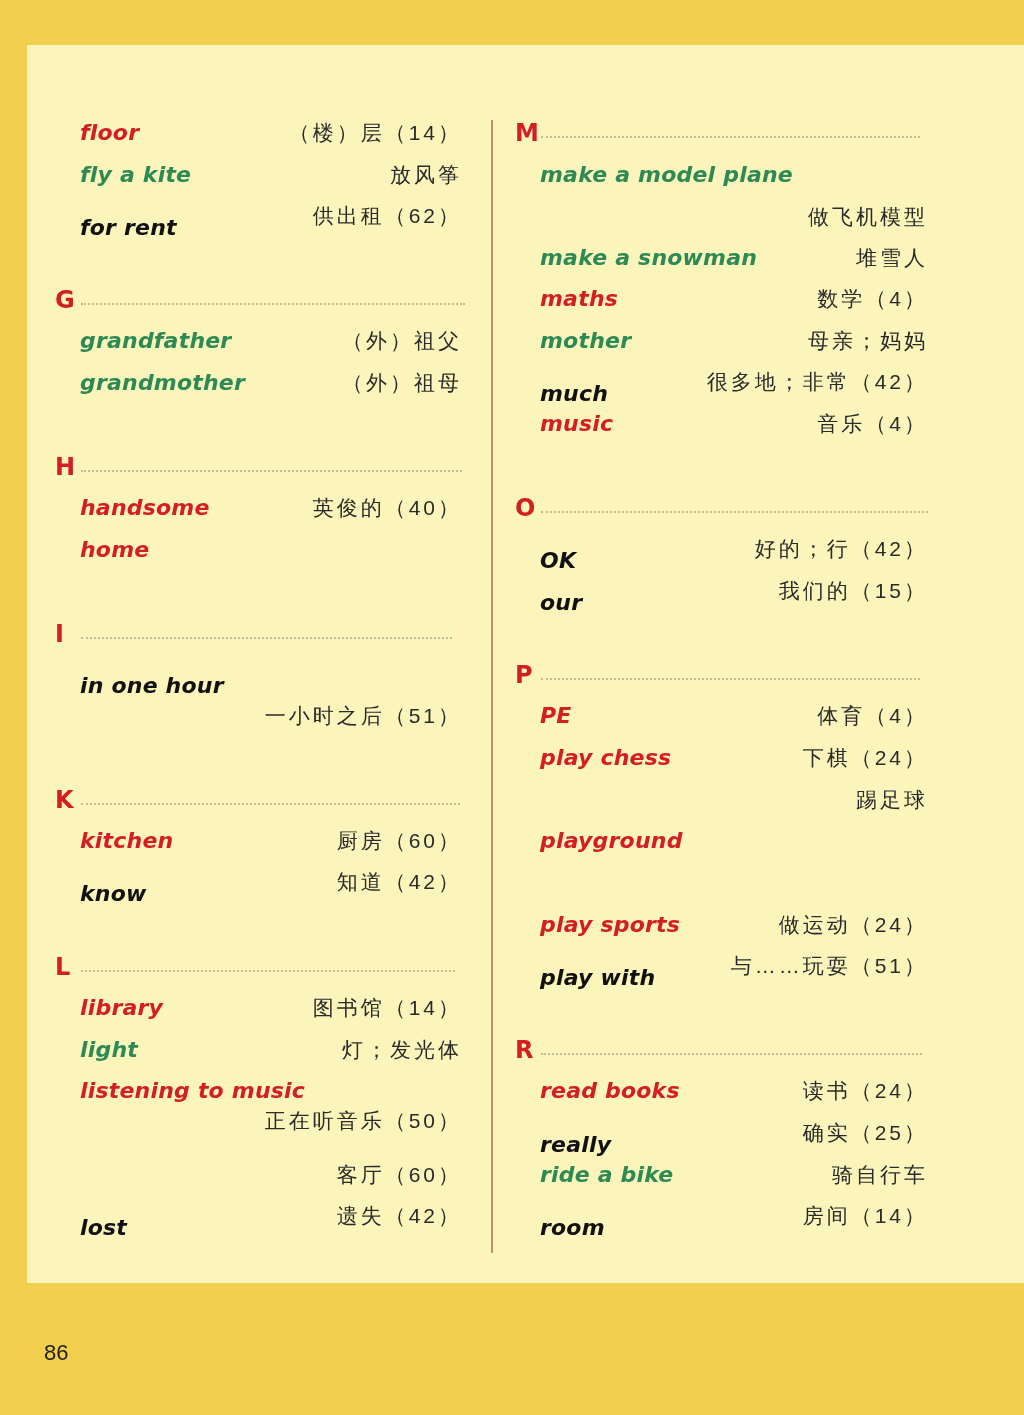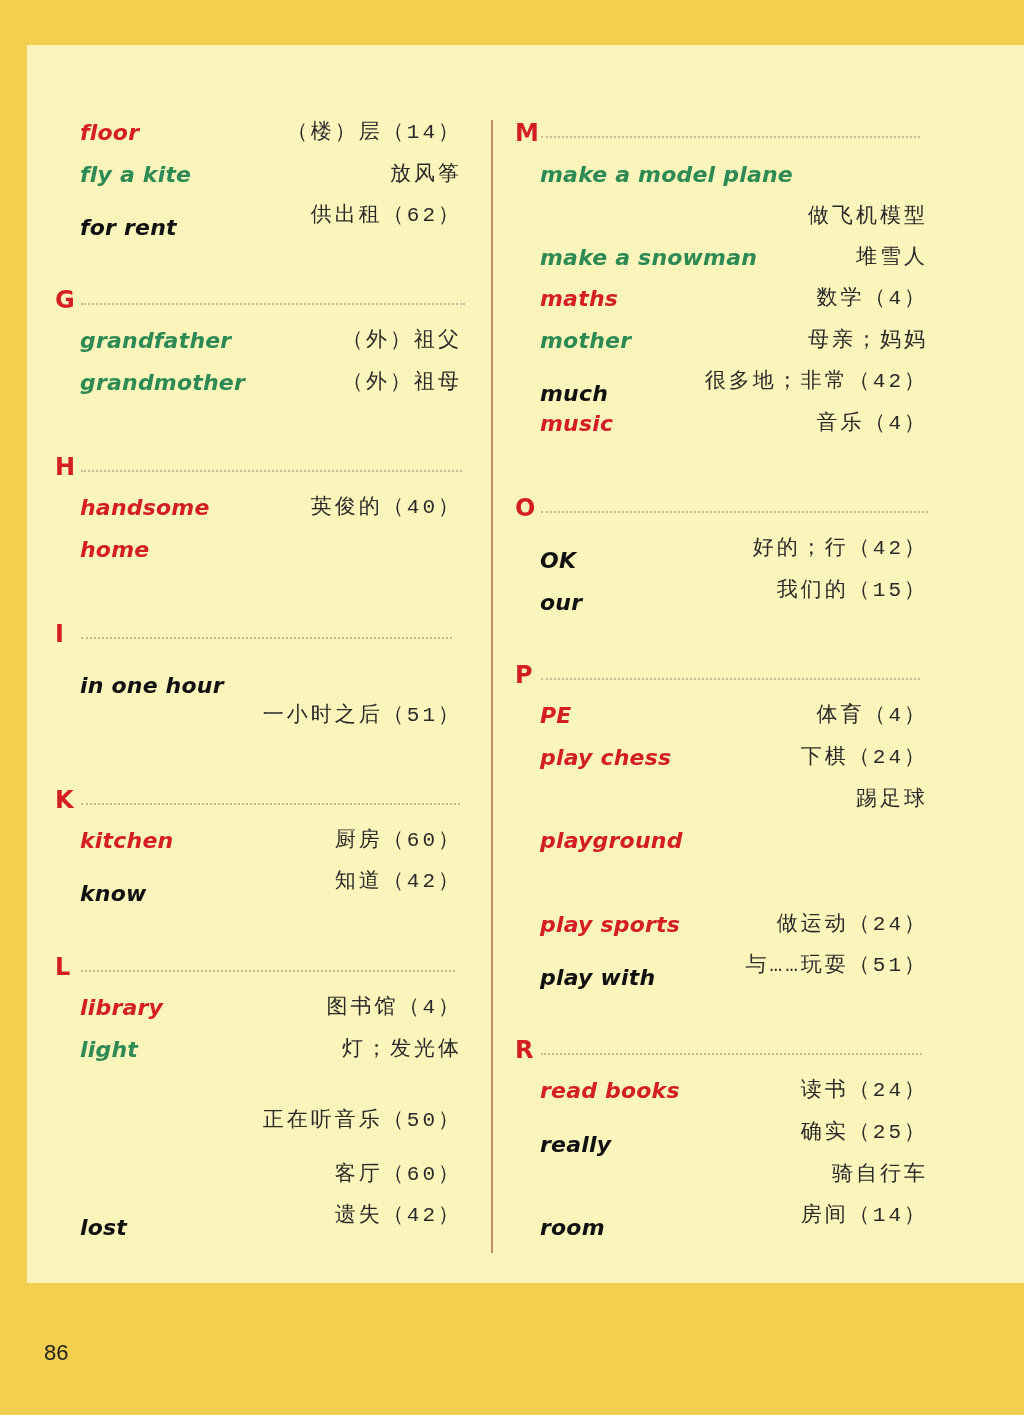--- a/index.html
+++ b/index.html
@@ -2,21 +2,21 @@
 <html><head>
 <meta charset="utf-8">
 <style>
   html,body{margin:0;padding:0;}
   body{width:1024px;height:1415px;background:#f2cf4f;position:relative;overflow:hidden;
     font-family:"DejaVu Sans",sans-serif;}
   .page{position:absolute;left:27px;top:45px;width:1000px;height:1238px;background:#fbf5bb;}
   .divider{position:absolute;left:491px;top:120px;width:2px;height:1133px;background:#c98a6a;}
   .item{position:absolute;height:40px;}
   .en{position:absolute;left:0;top:0;font-family:"DejaVu Sans",sans-serif;font-weight:bold;font-style:italic;font-size:22px;line-height:40px;white-space:nowrap;letter-spacing:0.2px;}
-  .zh{position:absolute;right:0;top:0;font-family:Liberation Mono, monospace;font-size:21px;line-height:40px;color:#2a2a2a;white-space:nowrap;letter-spacing:3px;}
+  .zh{position:absolute;right:0;top:0;font-family:Liberation Sans, sans-serif;font-size:21px;line-height:40px;color:#2a2a2a;white-space:nowrap;letter-spacing:3px;}
   .red{color:#d41e26;}
   .green{color:#2e8a55;}
   .black{color:#111;margin-top:12px;}
   .letter{position:absolute;font-family:"DejaVu Sans",sans-serif;font-weight:bold;font-size:24px;color:#d41e26;line-height:30px;}
   .dots{position:absolute;height:0;border-top:2px dotted #c8b896;}
   .pagenum{position:absolute;left:44px;top:1340px;font-family:"Liberation Sans",sans-serif;font-size:22px;color:#222;}
 </style>
 </head>
 <body>
 
@@ -68,27 +68,28 @@
       <span class="zh">厨房（60）</span>
     </div>
     <div class="item" style="left: 80px; top: 862px; width: 382px;">
       <span class="en black">know</span>
       <span class="zh">知道（42）</span>
     </div>
     <div class="letter" style="left: 55px; top: 952px;">L</div>
     <div class="dots" style="left: 81px; top: 970px; width: 374px;"></div>
     <div class="item" style="left: 80px; top: 988px; width: 382px;">
       <span class="en red">library</span>
-      <span class="zh">图书馆（4）</span>
+      <span class="zh">图书馆（14）</span>
     </div>
     <div class="item" style="left: 80px; top: 1030px; width: 382px;">
       <span class="en green">light</span>
       <span class="zh">灯；发光体</span>
     </div>
     <div class="item" style="left: 80px; top: 1071px; width: 382px;">
+      <span class="en red">listening to music</span>
       <span class="zh" style="top: 30px;">正在听音乐（50）</span>
     </div>
     <div class="item" style="left: 80px; top: 1155px; width: 382px;">
       <span class="zh">客厅（60）</span>
     </div>
     <div class="item" style="left: 80px; top: 1196px; width: 382px;">
       <span class="en black">lost</span>
       <span class="zh">遗失（42）</span>
     </div>
     <div class="letter" style="left: 515px; top: 118px;">M</div>
@@ -155,20 +156,21 @@
     <div class="dots" style="left: 541px; top: 1053px; width: 381px;"></div>
     <div class="item" style="left: 540px; top: 1071px; width: 388px;">
       <span class="en red">read books</span>
       <span class="zh">读书（24）</span>
     </div>
     <div class="item" style="left: 540px; top: 1113px; width: 388px;">
       <span class="en black">really</span>
       <span class="zh">确实（25）</span>
     </div>
     <div class="item" style="left: 540px; top: 1155px; width: 388px;">
+      <span class="en green">ride a bike</span>
       <span class="zh">骑自行车</span>
     </div>
     <div class="item" style="left: 540px; top: 1196px; width: 388px;">
       <span class="en black">room</span>
       <span class="zh">房间（14）</span>
     </div>
   </div>
 
 <div class="pagenum">86</div>
 

